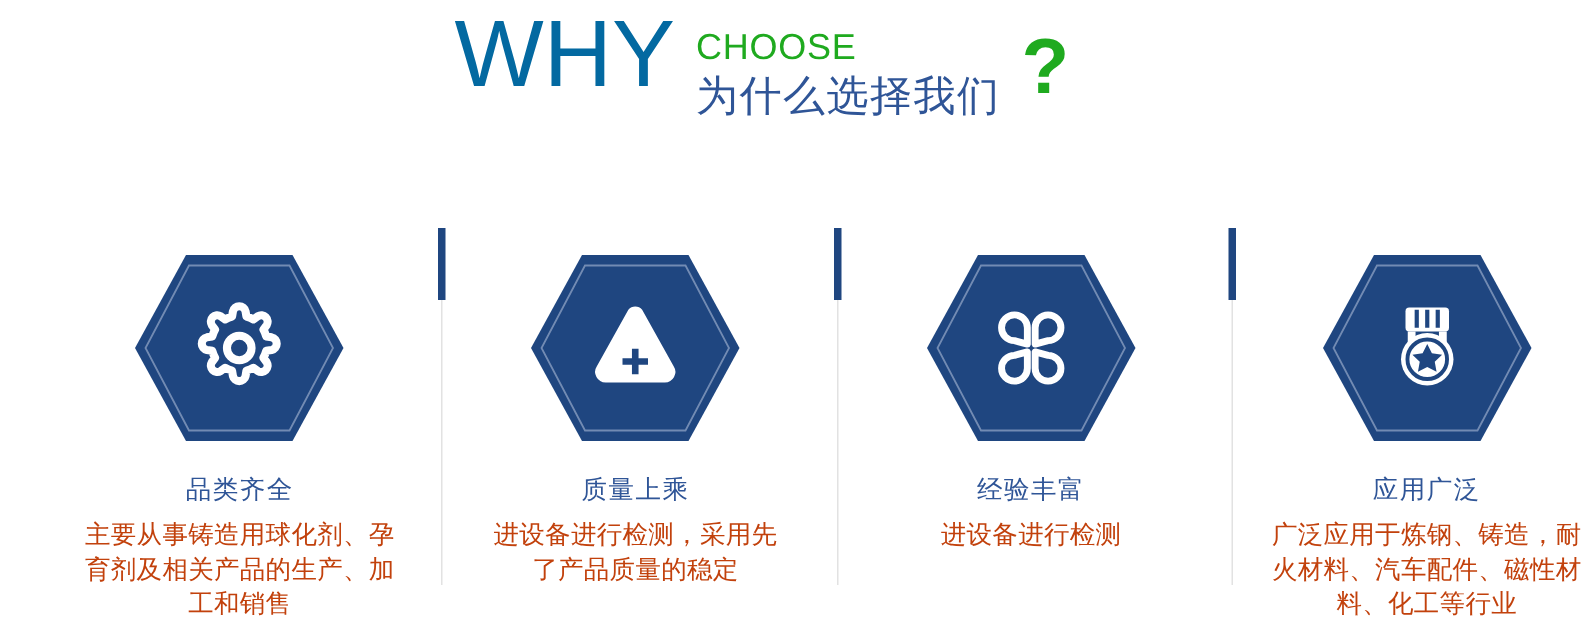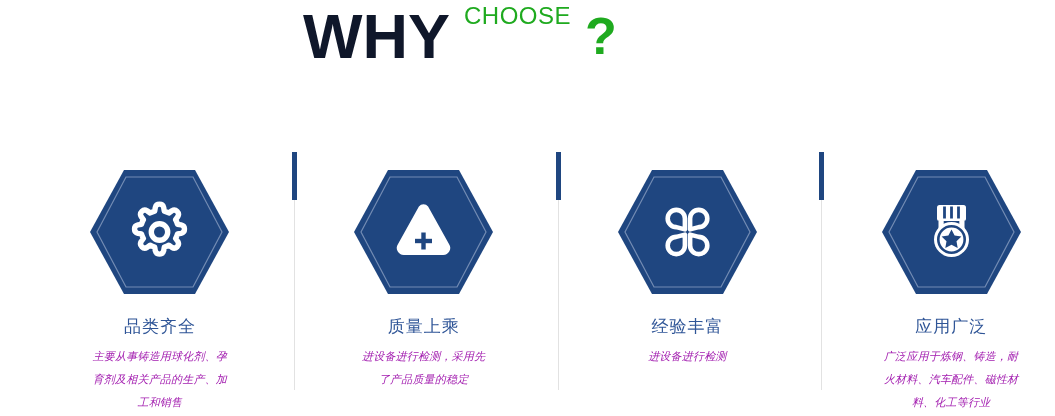--- a/index.html
+++ b/index.html
@@ -26,30 +26,30 @@
   #heading-inner {
     position: absolute;
     left: 303px;
     top: 0px;
     display: flex;
     align-items: flex-start;
   }
   .word-why {
     font-size: 63px;
     line-height: 72px;
-    font-weight: 700;
-    color: #0f172a;
+    font-weight: 400;
+    color: #0369a1;
     letter-spacing: 0px;
     white-space: nowrap;
   }
   .stack {
     display: flex;
     flex-direction: column;
     margin-left: 14px;
-    padding-top: 2px;
+    padding-top: 18px;
   }
   .word-choose {
     font-size: 24px;
     line-height: 27px;
     color: #1faa1f;
     letter-spacing: 0.5px;
     white-space: nowrap;
   }
   .word-cn {
     font-size: 28px;
@@ -124,40 +124,40 @@
     font-size: 17px;
     line-height: 22px;
     color: #2f5597;
     font-weight: 400;
     text-align: center;
     letter-spacing: 1px;
   }
   .card-desc {
     margin-top: 7px;
     width: 215px;
-    font-size: 11px;
+    font-size: 17px;
     line-height: 23px;
-    color: #a21caf;
+    color: #c2410c;
     text-align: center;
     letter-spacing: 0.2px;
-    font-style: italic;
   }
   .card-desc .ln {
     display: block;
     white-space: nowrap;
   }
 </style>
 </head>
 <body>
 
 <div id="heading">
   <div id="heading-inner">
     <span class="word-why">WHY</span>
     <span class="stack">
       <span class="word-choose">CHOOSE</span>
+      <span class="word-cn">为什么选择我们</span>
     </span>
     <span class="qmark">?</span>
   </div>
 </div>
 
 <div id="columns">
 
   <div class="col">
     <div class="hex-wrap">
       <svg width="143" height="128" viewBox="0 0 143 128" xmlns="http://www.w3.org/2000/svg">

